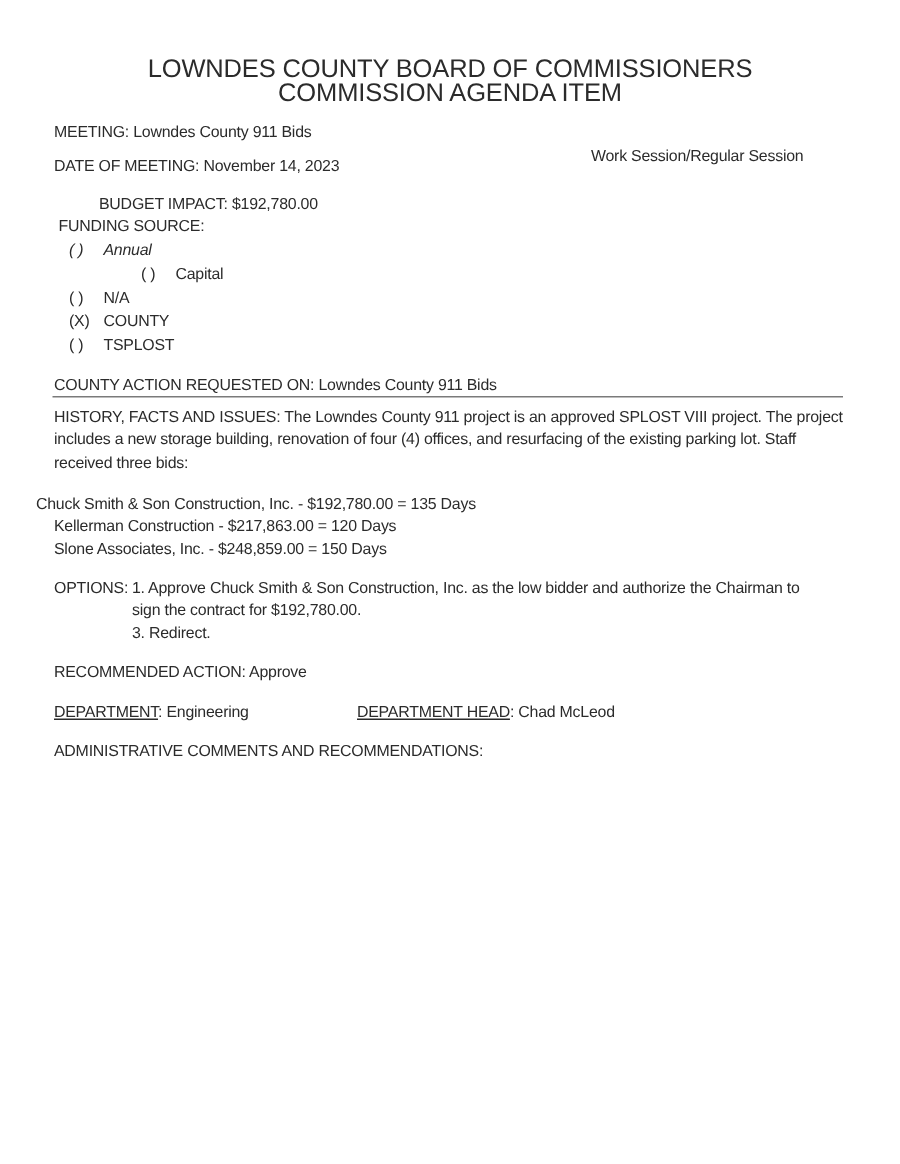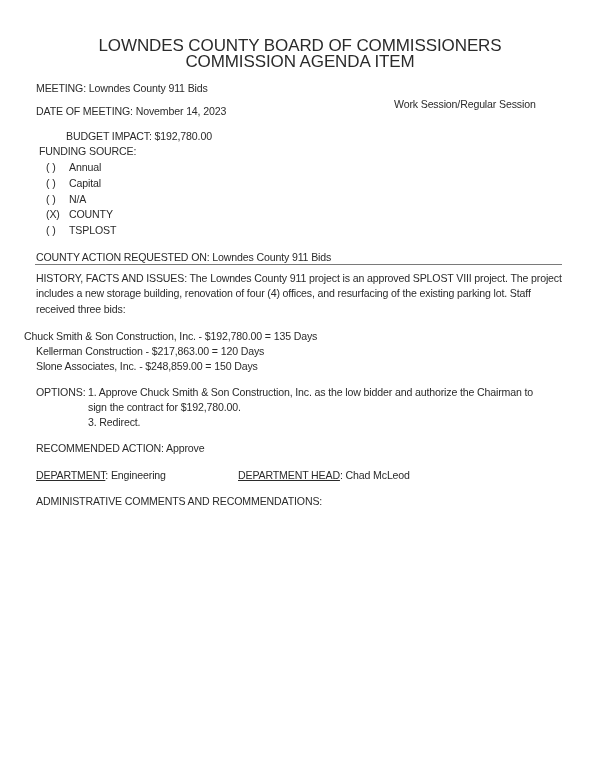--- a/index.html
+++ b/index.html
@@ -60,24 +60,24 @@
 </div>
 <div class="abs" style="left:394px; top:98px;">Work Session/Regular Session</div>
 
 <div class="abs" style="left:36px; top:130px;padding-left:30px;">
   <span>BUDGET IMPACT:</span>
   <span>$192,780.00</span>
 </div>
 
 <div class="abs" style="left:39px; top:145px;">FUNDING SOURCE:</div>
 
-<div class="fund-row" style="top:161px;">
+<div class="fund-row" style="top:161px;font-style:italic;">
   <span class="fund-mark">( )</span><span>Annual</span>
 </div>
-<div class="fund-row" style="top:177px;">
+<div class="fund-row" style="top:177px;margin-left:48px;">
   <span class="fund-mark">( )</span><span>Capital</span>
 </div>
 <div class="fund-row" style="top:193px;">
   <span class="fund-mark">( )</span><span>N/A</span>
 </div>
 <div class="fund-row" style="top:208px;">
   <span class="fund-mark">(X)</span><span>COUNTY</span>
 </div>
 <div class="fund-row" style="top:224px;">
   <span class="fund-mark">( )</span><span>TSPLOST</span>

